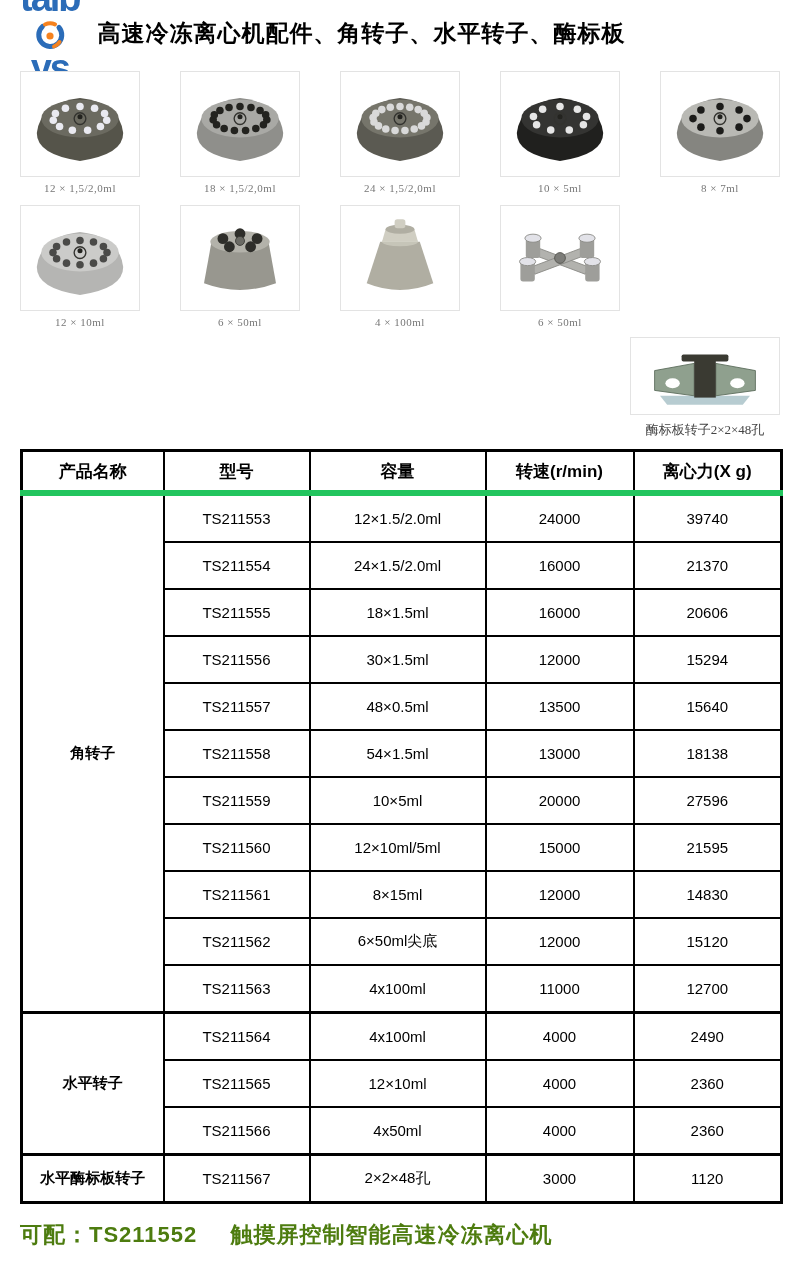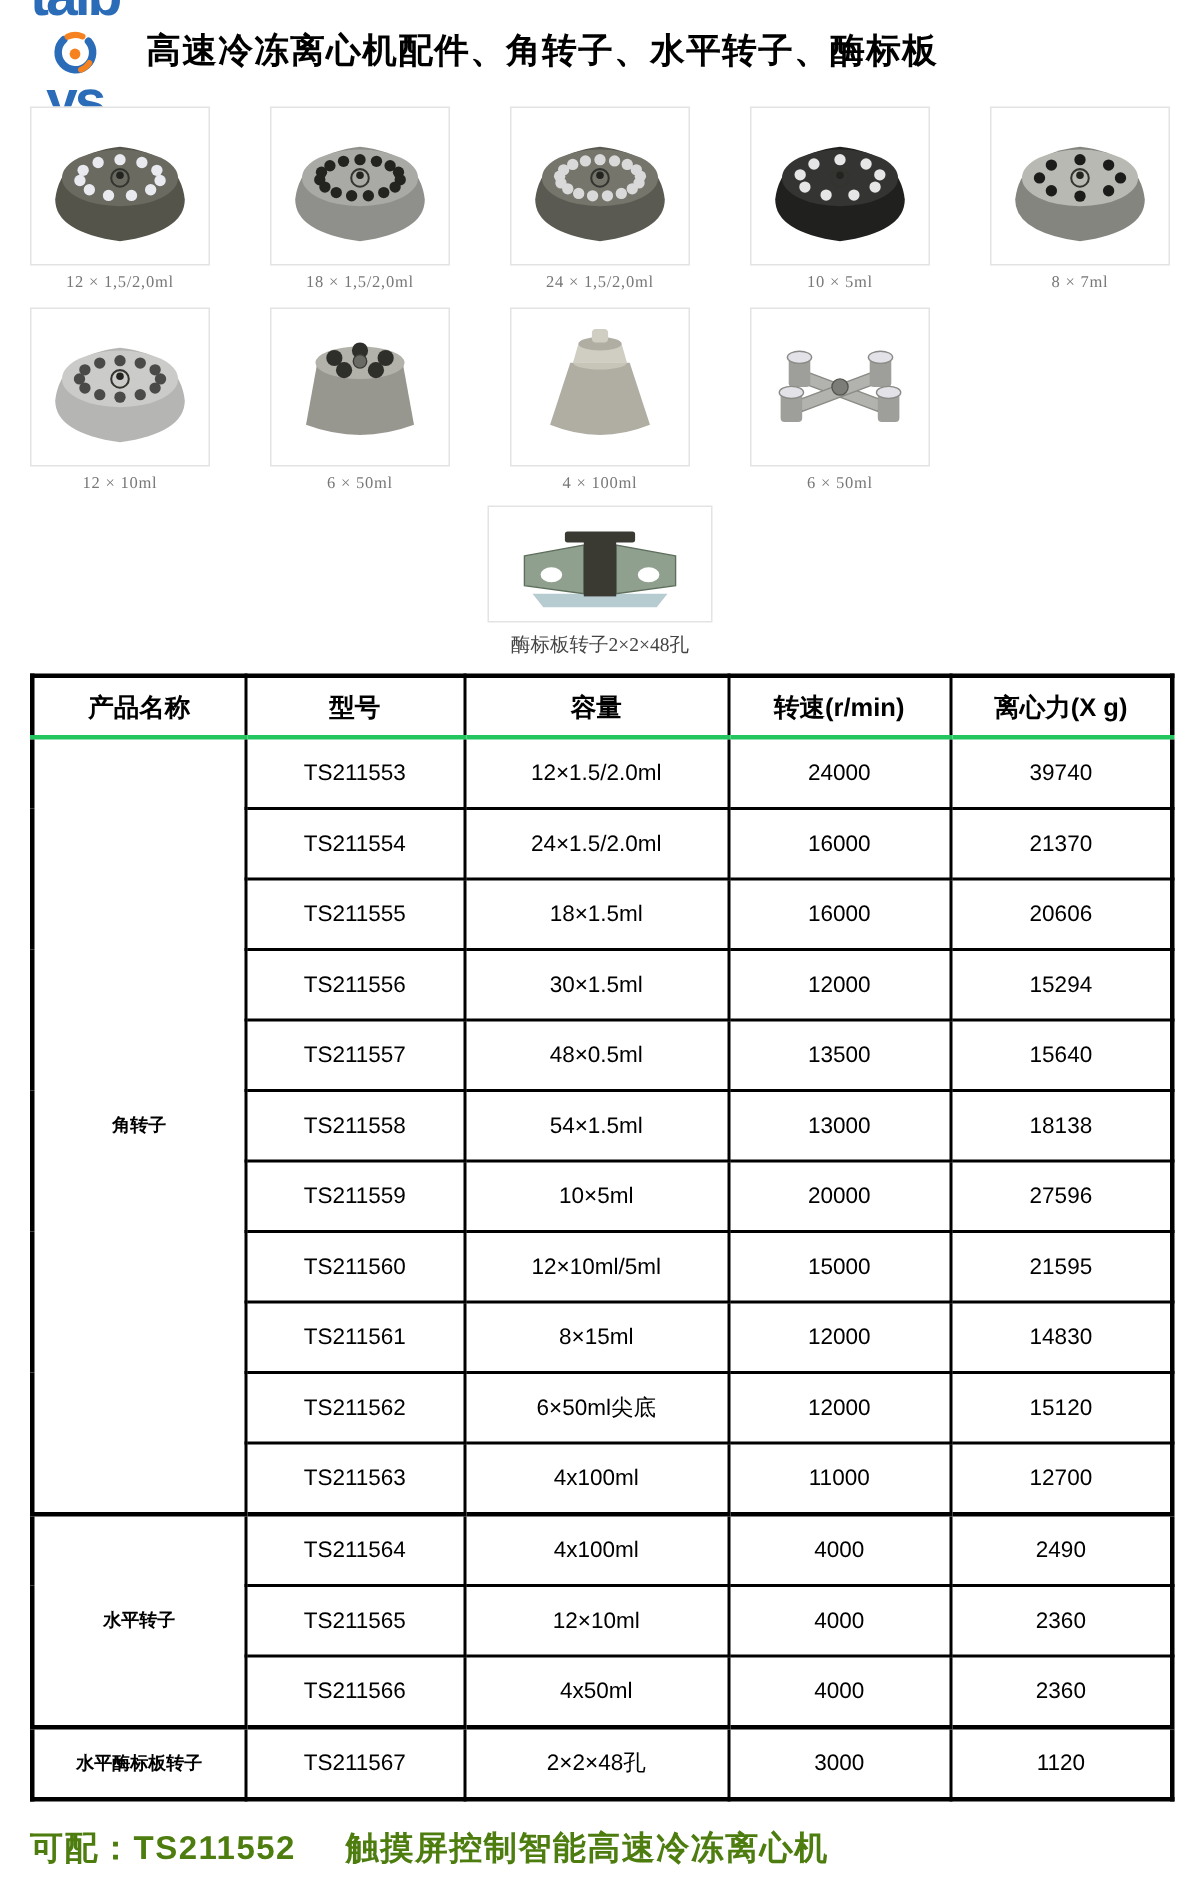--- a/index.html
+++ b/index.html
@@ -16,33 +16,33 @@
   
   .product-grid{display:grid;grid-template-columns:repeat(5,120px);justify-content:space-between;
     row-gap:10px;margin-top:13px;}
   .product-cell{width:120px;font-family:Liberation Serif, serif;}
   .img-box{height:104px;border:1px solid #e3e3e3;background:#fff;display:flex;
     align-items:center;justify-content:center;overflow:hidden;}
   .caption{text-align:center;font-size:11px;color:#777;margin-top:5px;height:13px;
     letter-spacing:0.5px;white-space:nowrap;}
 
   
-  .extra-row{display:flex;justify-content:center;margin-top:8px;}
+  .extra-row{display:flex;justify-content:flex-end;margin-top:8px;}
   .extra-cell{width:150px;}
   .extra-cell .img-box{height:76px;border:1px solid #e3e3e3;}
   .extra-cell .caption{font-size:13px;color:#444;letter-spacing:0;margin-top:6px;}
 
   
   table.spec{border-collapse:collapse;width:760px;margin-top:15px;table-layout:fixed;
     border:3px solid #000;}
   table.spec th,table.spec td{border:2px solid #000;text-align:center;vertical-align:middle;
     padding:0;overflow:hidden;white-space:nowrap;}
-  table.spec th{height:38px;font-size:17px;font-weight:bold;color:#000;border-bottom:3px solid #22c55e;}
+  table.spec th{height:38px;font-size:17px;font-weight:bold;color:#000;border-bottom:6px solid #22c55e;}
   table.spec td{height:45px;font-size:15px;color:#000;}
-  table.spec td.group{font-size:12px;font-weight:bold;}
+  table.spec td.group{font-size:15px;font-weight:bold;}
   table.spec tr.group-start td{border-top:3px solid #000;}
 
   
   .footer{margin-top:16px;font-size:22px;font-weight:bold;color:#4d7c0f;letter-spacing:1px;}
   .footer .desc{margin-left:26px;}
 </style>
 </head>
 <body>
 
 <div class="page">

